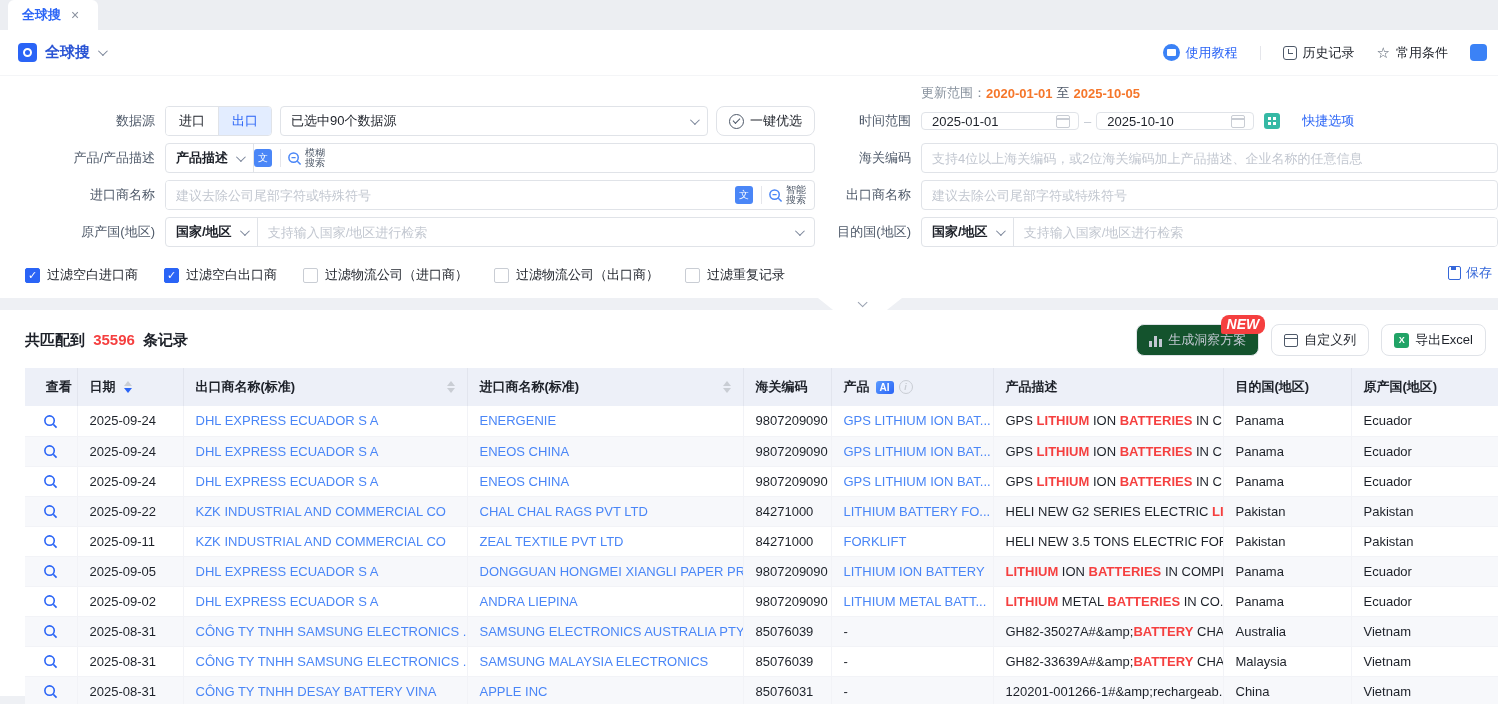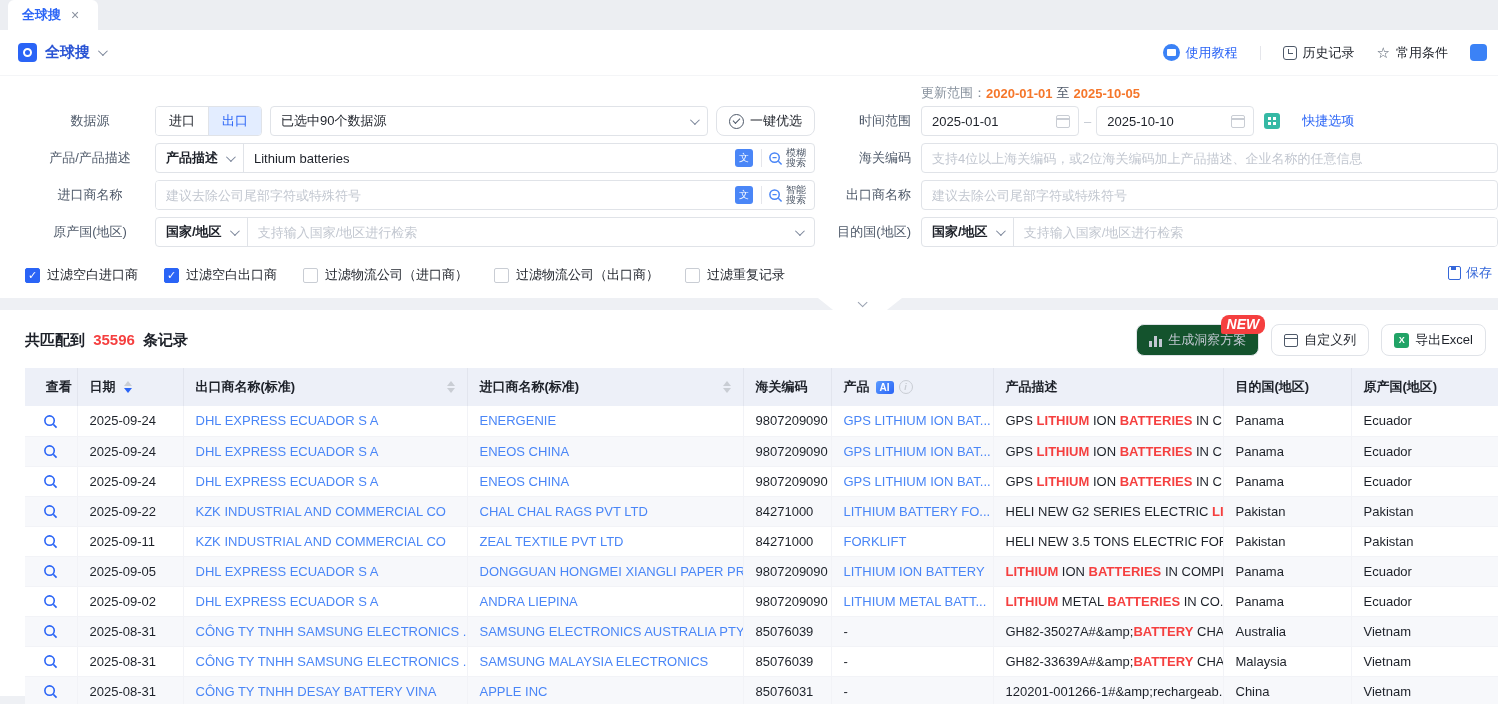--- a/index.html
+++ b/index.html
@@ -31,21 +31,21 @@
     background:#fff; border-radius:1px; }
   .vsep { width:1px; height:14px; background:#e5e6eb; }
   .star-glyph { color:#4e5969; font-size:15px; }
   .edge-cut { width:28px; height:17px; overflow:hidden; display:flex; }
   .edge-ic { min-width:17px; height:17px; border-radius:4px; background:#3b82f6; }
 
   
   .form-panel { background:#fff; position:relative; padding:6px 0 14px 25px; }
   .fgrid { display:grid; grid-template-columns:790px 1fr; column-gap:0; }
   .frow { display:flex; align-items:center; margin-bottom:7px; min-height:30px; }
-  .flabel { width:130px; text-align:center; margin-right:0; color:#4e5969; flex:none; }
+  .flabel { width:130px; text-align:right; margin-right:10px; color:#4e5969; flex:none; }
   .rlabel { width:96px; text-align:right; margin-right:10px; color:#4e5969; flex:none; }
   .update-row { height:22px; margin-bottom:2px; display:flex; align-items:center; }
   .upd-label { color:#86909c; margin-left:106px; }
   .upd-date { color:#f5762a; font-weight:bold; }
   .upd-to { color:#4e5969; margin:0 4px; }
 
   .seg { display:flex; border:1px solid #e0e3e8; border-radius:4px; overflow:hidden; flex:none; }
   .seg-btn { padding:5px 13px; background:#fff; cursor:pointer; }
   .seg-btn.active { background:#e3edff; color:#2a64f6; }
   .seg-btn + .seg-btn { border-left:1px solid #e0e3e8; }
@@ -66,21 +66,21 @@
     font-size:13px; font-family:inherit; color:#1d2129; min-width:0; }
   .igroup input::placeholder { color:#c2c7d0; }
   .trans-icon { width:18px; height:18px; border-radius:3px; background:#4a86f7; color:#fff;
     font-size:10px; display:flex; align-items:center; justify-content:center; flex:none;
     margin-right:8px; cursor:pointer; }
   .g-sep { width:1px; height:18px; background:#e5e6eb; margin-right:6px; flex:none; }
   .fz { display:flex; align-items:center; gap:3px; padding-right:6px; cursor:pointer; flex:none; }
   .fz-text { font-size:10px; line-height:10px; color:#4e5969; width:22px; }
   .mag-svg { width:15px; height:15px; flex:none; }
 
-  .date-box { border:1px solid #e0e3e8; border-radius:4px; height:30px; width:158px;
+  .date-box { border:1px solid #e0e3e8; border-radius:4px; height:18px; width:158px;
     display:flex; align-items:center; padding:0 8px 0 10px; background:#fff; flex:none; }
   .date-box .cal { margin-left:auto; }
   .dash { color:#c2c7d0; margin:0 5px; }
   .quick { display:flex; align-items:center; gap:22px; margin-left:10px; color:#2a64f6; cursor:pointer; }
   .quick-icon { width:16px; height:16px; border-radius:3px; background:#35b9a5; position:relative; }
   .quick-icon::after { content:""; position:absolute; left:4px; top:4px; width:3px; height:3px;
     background:#fff; box-shadow:5px 0 #fff,0 5px #fff,5px 5px #fff; }
   .plain-input { border:1px solid #e0e3e8; border-radius:4px; height:30px; flex:1;
     padding:0 10px; font-size:13px; font-family:inherit; outline:none; min-width:0; }
   .plain-input::placeholder { color:#c2c7d0; }
@@ -234,21 +234,20 @@
       </div>
     </div>
 
     <div class="frow">
       <span class="flabel">产品/产品描述</span>
       <div class="igroup">
         <span class="type-dd">
           <span>产品描述</span>
           <span class="chev"></span>
         </span>
-        <input value="Lithium batteries" style="">
         <span class="trans-icon">文</span>
         <span class="g-sep"></span>
         <span class="fz">
           <svg class="mag-svg" viewBox="0 0 16 16">
               <circle cx="7" cy="7" r="5" fill="none" stroke="#4a86f7" stroke-width="1.6"></circle>
               <line x1="11" y1="11" x2="14.5" y2="14.5" stroke="#4a86f7" stroke-width="1.6"></line>
               <line x1="4.8" y1="7" x2="9.2" y2="7" stroke="#4a86f7" stroke-width="1.4"></line>
             </svg>
           <span class="fz-text"><span>模糊</span><br><span>搜索</span></span>
         </span>

